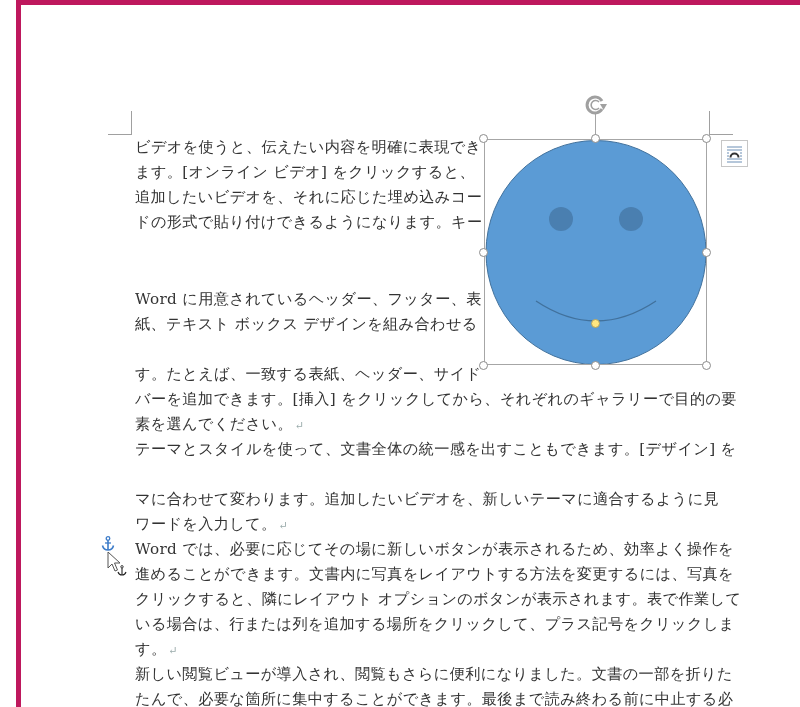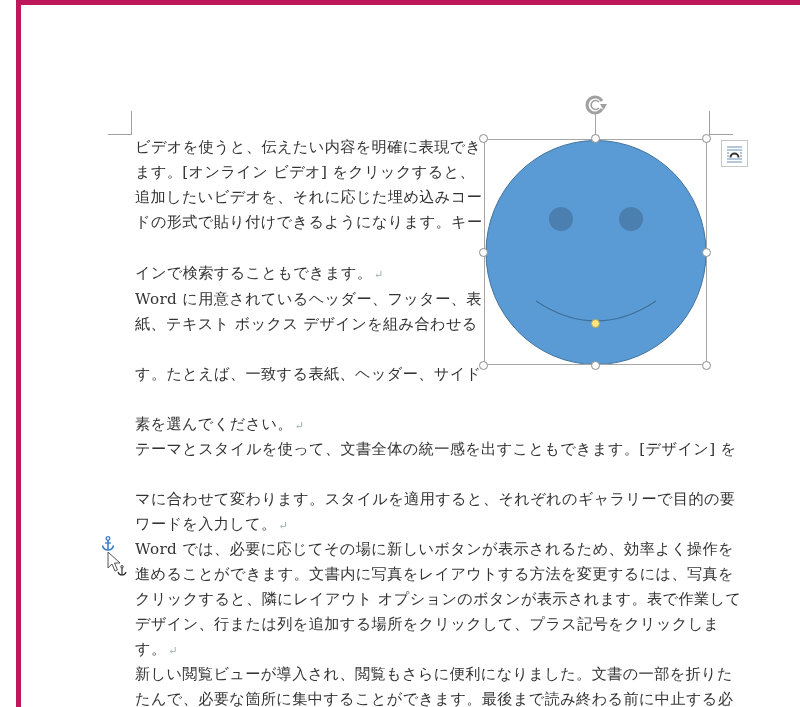--- a/index.html
+++ b/index.html
@@ -31,32 +31,32 @@
 
   <div class="crop" style="left:110px;top:106px;width:1px;height:24px;"></div>
   <div class="crop" style="left:87px;top:129px;width:24px;height:1px;"></div>
   <div class="crop" style="left:688px;top:106px;width:1px;height:24px;"></div>
   <div class="crop" style="left:688px;top:129px;width:24px;height:1px;"></div>
 
   <div class="line" style="top:130px"><span>ビデオを使うと、伝えたい内容を明確に表現でき</span><span class="mark"></span></div>
   <div class="line" style="top:155px"><span>ます。[オンライン ビデオ] をクリックすると、</span><span class="mark"></span></div>
   <div class="line" style="top:180px"><span>追加したいビデオを、それに応じた埋め込みコー</span><span class="mark"></span></div>
   <div class="line" style="top:205px"><span>ドの形式で貼り付けできるようになります。キー</span><span class="mark"></span></div>
-  <div class="line" style="top:256px"><span>インで検索することもできます。</span><span class="mark">↵</span></div>
   <div class="line" style="top:282px"><span>Word に用意されているヘッダー、フッター、表</span><span class="mark"></span></div>
   <div class="line" style="top:307px"><span>紙、テキスト ボックス デザインを組み合わせる</span><span class="mark"></span></div>
   <div class="line" style="top:357px"><span>す。たとえば、一致する表紙、ヘッダー、サイド</span><span class="mark"></span></div>
+  <div class="line" style="top:382px"><span>バーを追加できます。[挿入] をクリックしてから、それぞれのギャラリーで目的の要</span><span class="mark"></span></div>
   <div class="line" style="top:407px"><span>素を選んでください。</span><span class="mark">↵</span></div>
   <div class="line" style="top:432px"><span>テーマとスタイルを使って、文書全体の統一感を出すこともできます。[デザイン] を</span><span class="mark"></span></div>
-  <div class="line" style="top:482px"><span>マに合わせて変わります。スタイルを適用すると、それぞれのギャラリーで目的の要</span><span class="mark"></span></div>
+  <div class="line" style="top:482px"><span>マに合わせて変わります。追加したいビデオを、新しいテーマに適合するように見</span><span class="mark"></span></div>
   <div class="line" style="top:507px"><span>ワードを入力して。</span><span class="mark">↵</span></div>
   <div class="line" style="top:532px"><span>Word では、必要に応じてその場に新しいボタンが表示されるため、効率よく操作を</span><span class="mark"></span></div>
   <div class="line" style="top:582px"><span>クリックすると、隣にレイアウト オプションのボタンが表示されます。表で作業して</span><span class="mark"></span></div>
   <div class="line" style="top:557px"><span>進めることができます。文書内に写真をレイアウトする方法を変更するには、写真を</span><span class="mark"></span></div>
-  <div class="line" style="top:607px"><span>デザイン、行または列を追加する場所をクリックして、プラス記号をクリックしま</span><span class="mark"></span></div>
+  <div class="line" style="top:607px"><span>いる場合は、行または列を追加する場所をクリックして、プラス記号をクリックしま</span><span class="mark"></span></div>
   <div class="line" style="top:632px"><span>す。</span><span class="mark">↵</span></div>
   <div class="line" style="top:657px"><span>新しい閲覧ビューが導入され、閲覧もさらに便利になりました。文書の一部を折りた</span><span class="mark"></span></div>
   <div class="line" style="top:682px"><span>たんで、必要な箇所に集中することができます。最後まで読み終わる前に中止する必</span><span class="mark"></span></div>
 
   <svg class="smiley" viewBox="0 0 224 227" xmlns="http://www.w3.org/2000/svg">
     <ellipse cx="112" cy="113.5" rx="110" ry="112" fill="#5b9bd5" stroke="#41719c" stroke-width="1"></ellipse>
     <circle cx="77" cy="80" r="12" fill="#4a7fb0"></circle>
     <circle cx="147" cy="80" r="12" fill="#4a7fb0"></circle>
     <path d="M52 162 Q112 202 172 162" fill="none" stroke="#41719c" stroke-width="1.3"></path>
   </svg>

